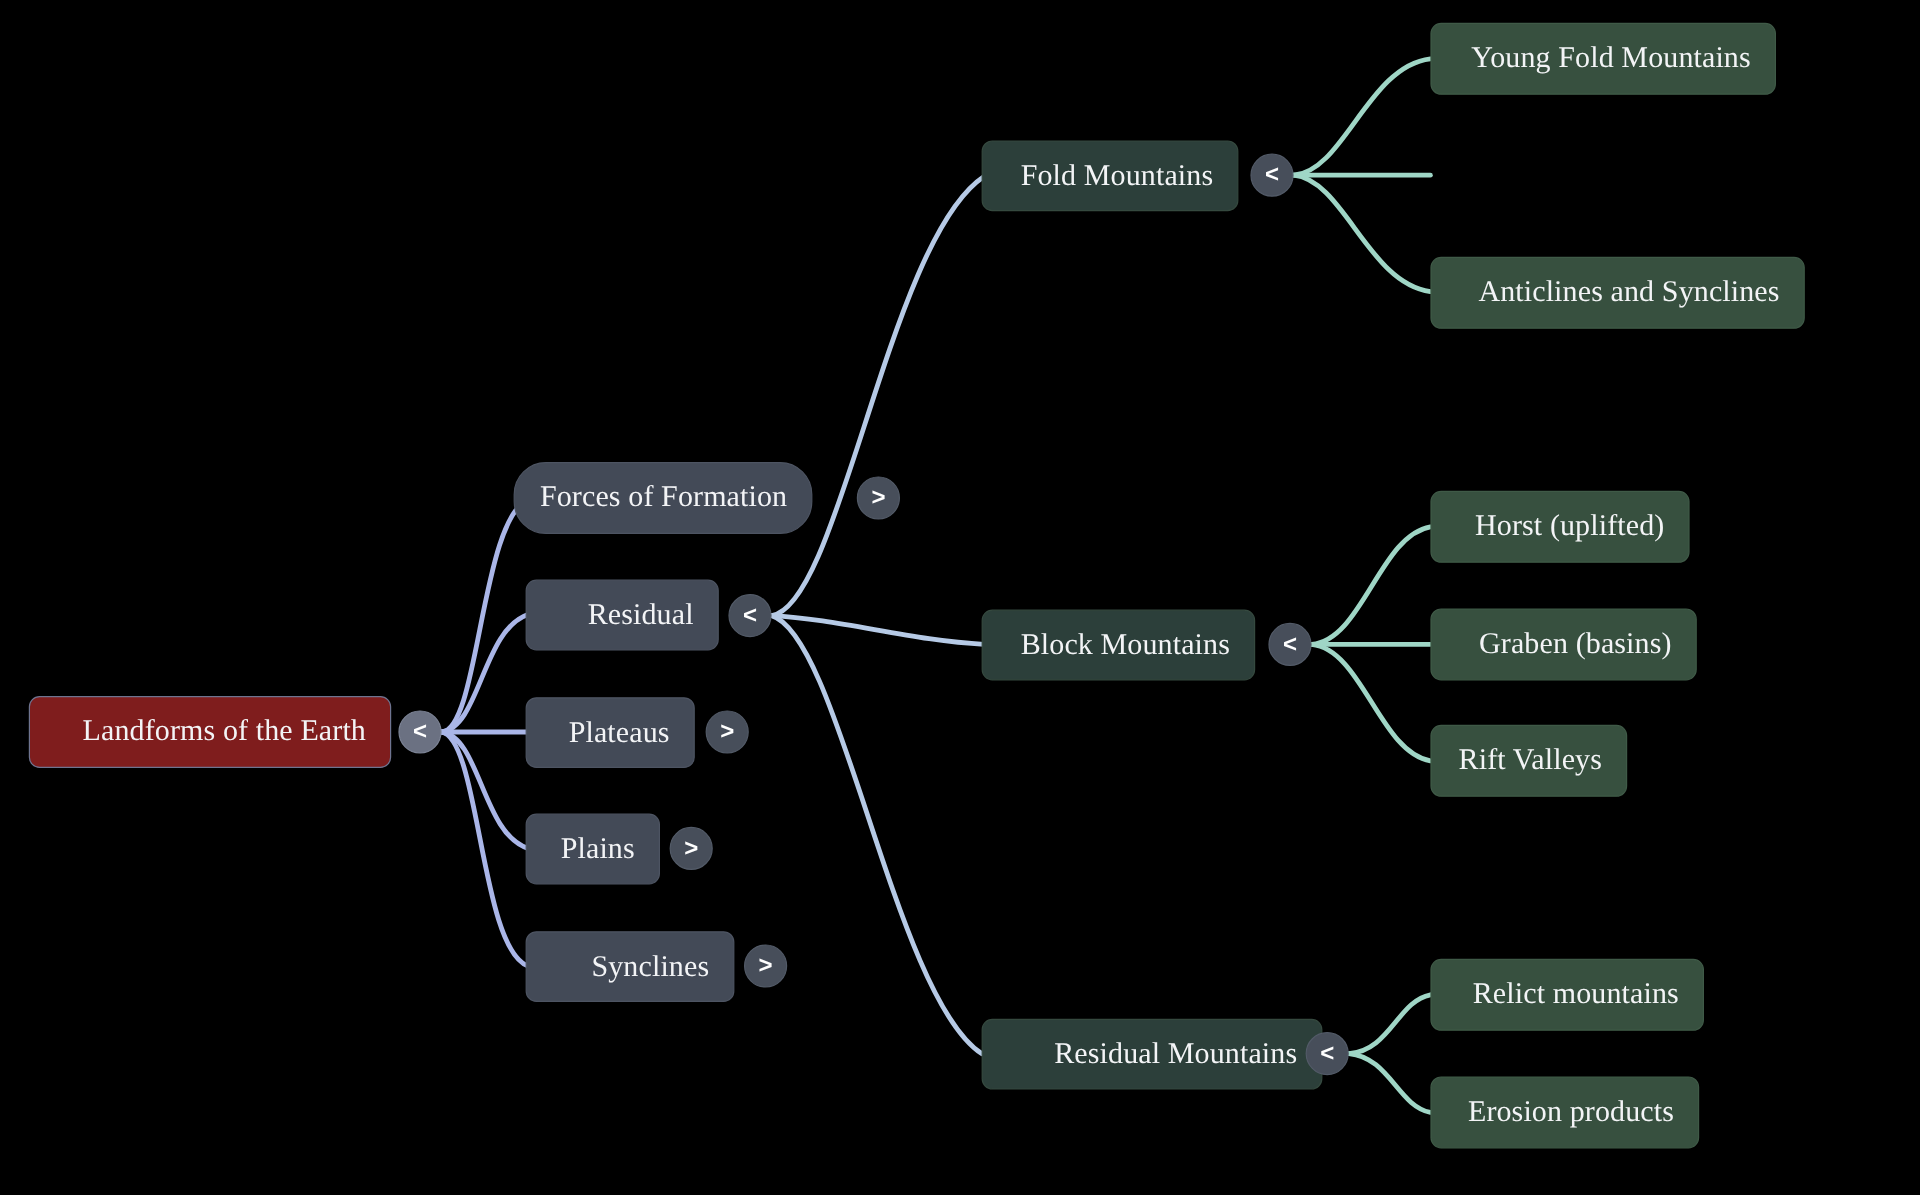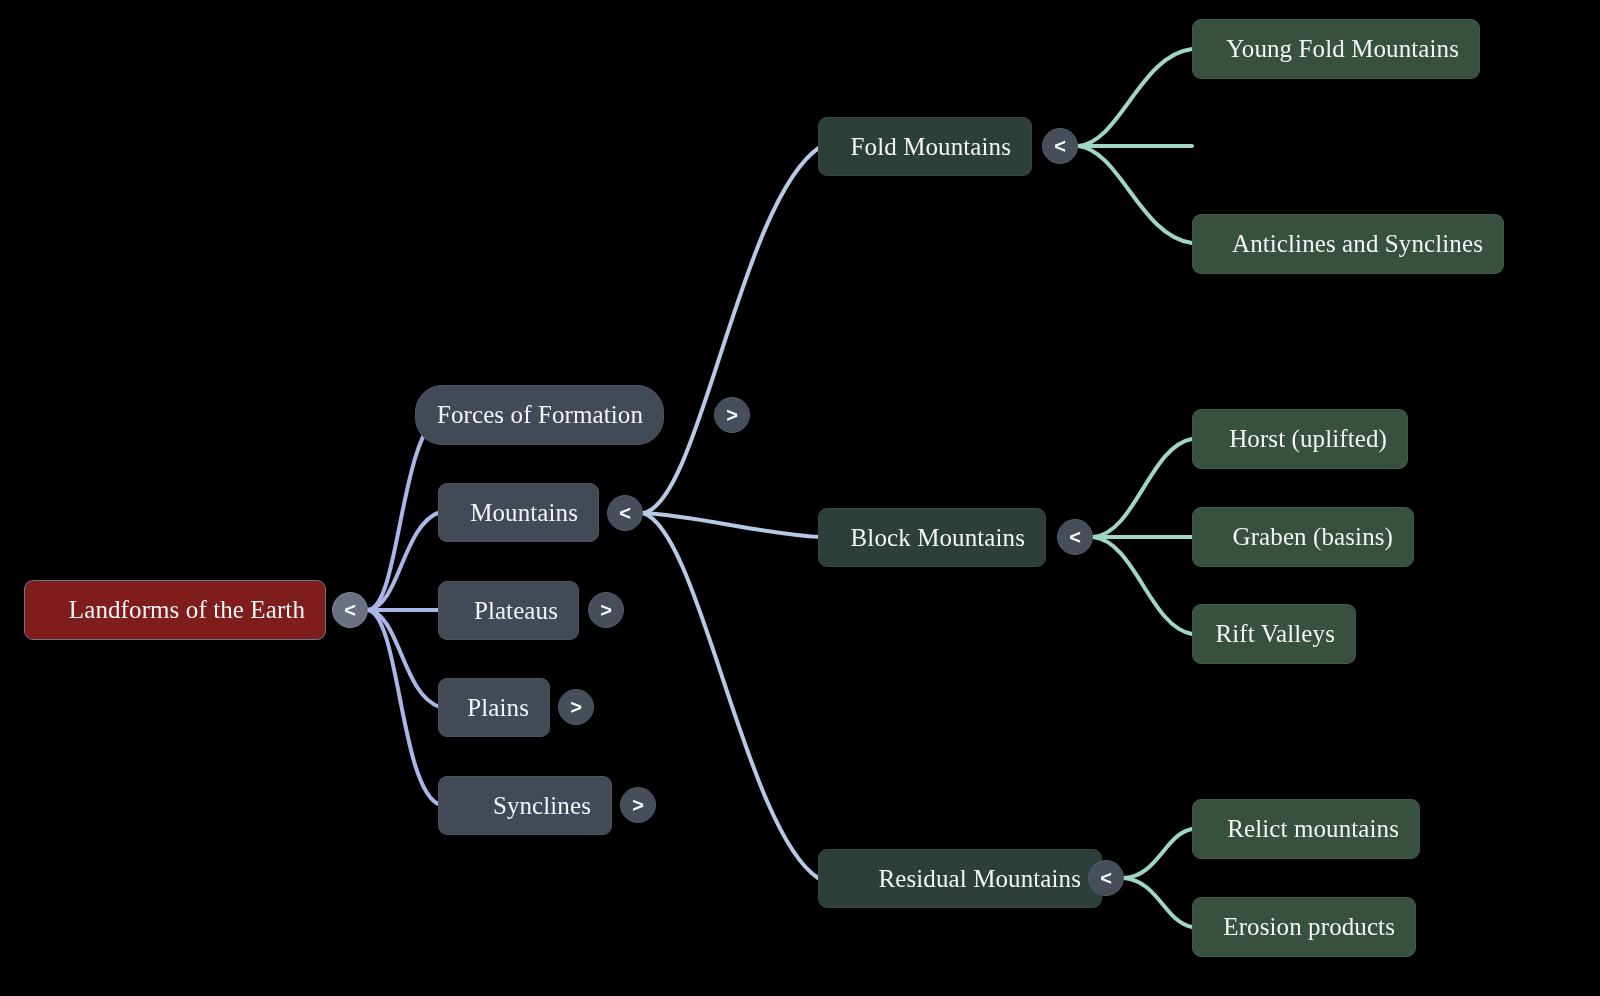--- a/index.html
+++ b/index.html
@@ -117,29 +117,29 @@
     </g>
   </svg>
 
   <div class="node node-root" style="left:24px; top:580px; width:302px; height:60px;">
     <span>Landforms of the Earth</span>
   </div>
   <div class="badge badge-root" style="left:332px; top:592px; width:36px; height:36px;">
     <span>&lt;</span>
   </div>
 
-  <div class="node node-l1" style="left:415px; top:385px; width:249px; height:60px;border-radius:27px;">
+  <div class="node node-l1" style="left:428px; top:385px; width:249px; height:60px;border-radius:27px;">
     <span>Forces of Formation</span>
   </div>
   <div class="badge badge-dark" style="left:714px; top:397px; width:36px; height:36px;">
     <span>&gt;</span>
   </div>
 
   <div class="node node-l1" style="left:438px; top:483px; width:161px; height:59px;">
-    <span>Mountains</span>
+    <span>Residual</span>
   </div>
   <div class="badge badge-dark" style="left:607px; top:495px; width:36px; height:36px;">
     <span>&lt;</span>
   </div>
 
   <div class="node node-l1" style="left:438px; top:581px; width:141px; height:59px;">
     <span>Plateaus</span>
   </div>
   <div class="badge badge-dark" style="left:588px; top:592px; width:36px; height:36px;">
     <span>&gt;</span>

